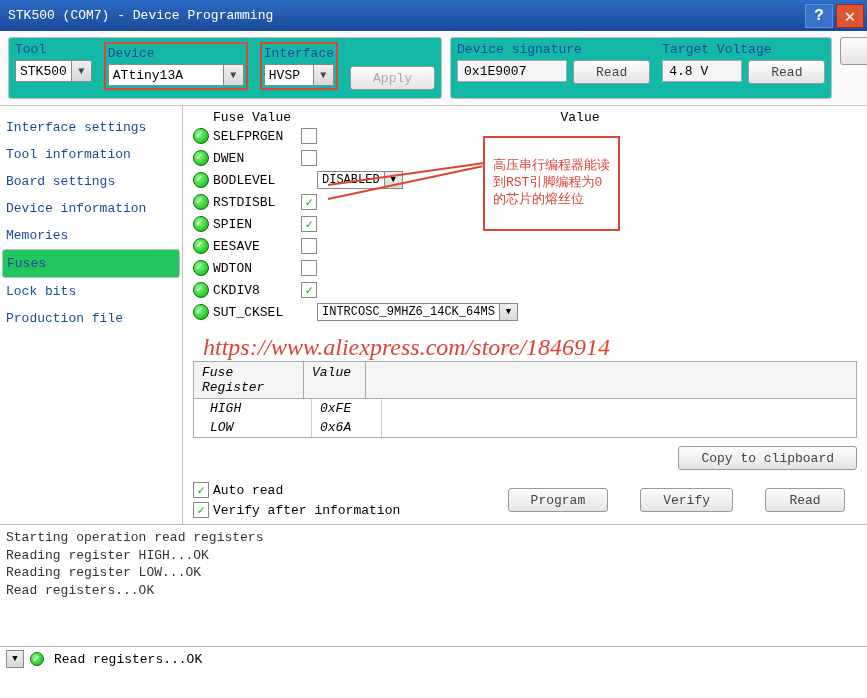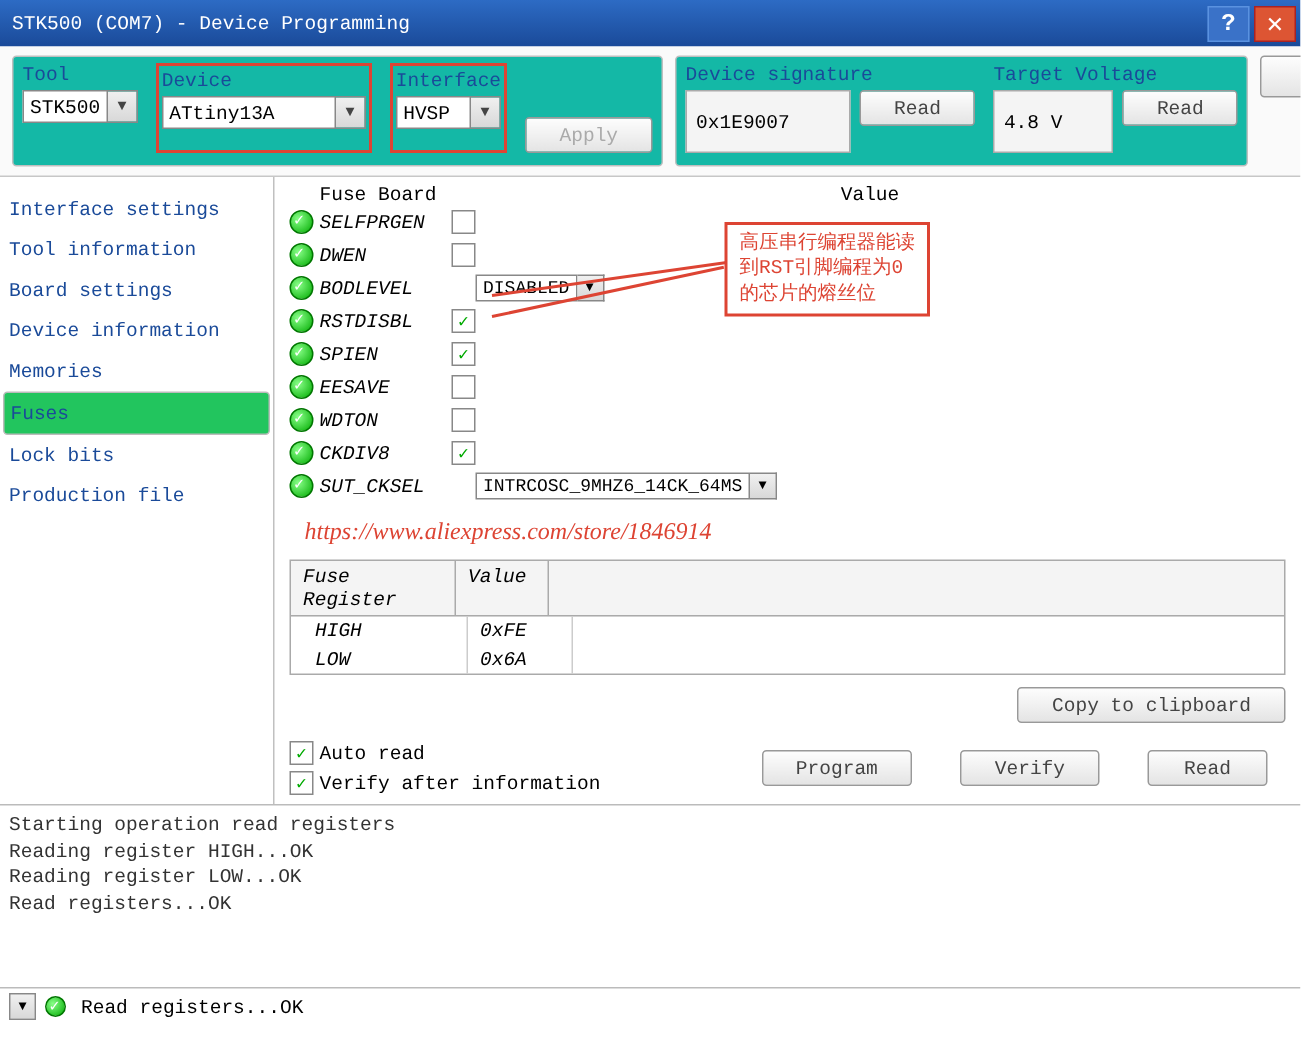--- a/index.html
+++ b/index.html
@@ -16,45 +16,45 @@
 .tg-col { display: flex; flex-direction: column; gap: 3px; }
 .tg-lbl { color: #1a4a99; font-size: 13px; }
 .select-box { display: flex; align-items: center; height: 22px; }
 .select-box .val { border: 1px solid #888; padding: 2px 4px; min-width: 50px; background:#fff; height:22px; display:flex; align-items:center; }
 .select-box .dd { width: 20px; height: 22px; border: 1px solid #888; border-left: none; background: linear-gradient(#f0f0f0,#d8d8d8); display:flex; align-items:center; justify-content:center; font-size:10px; color:#444; }
 .device-highlight { border: 2px solid #d43; padding: 2px; }
 .btn { border: 1px solid #999; background: linear-gradient(#fdfdfd,#e4e4e4); padding: 3px 22px; height: 24px; color:#444; border-radius:3px; display:flex; align-items:center; justify-content:center; cursor:pointer; }
 .btn.wide { min-width:80px; }
 .btn.gear { width:28px; height:28px; display:flex; align-items:center; justify-content:center; }
 .btn.disabled { color:#aaa; }
-.readout { border:1px solid #aaa; background:#f4f4f4; padding:20px 6px; min-width:80px; height:22px; display:flex; align-items:center; }
+.readout { border:1px solid #aaa; background:#f4f4f4; padding:8px 6px; min-width:80px; height:22px; display:flex; align-items:center; }
 
 .body-row { display:flex; position:relative; }
 .sidebar { width:182px; padding: 8px 2px; }
 .sidebar .item { padding: 6px 4px; color:#1a4a99; cursor:pointer; }
 .sidebar .item.active { background:#22c55e; border:1px solid #bbb; border-radius:3px; }
 
 .main { flex:1; border-left:1px solid #c0c0c0; position:relative; padding:4px 10px 6px; }
 .fuse-hdr { display:flex; }
 .fuse-hdr .nm { width:110px; padding-left:20px; }
 .fuse-hdr .vl { flex:1; text-align:center; }
 
 .fuse-row { display:flex; align-items:center; height:22px; }
 .green-dot { width:16px; height:16px; border-radius:8px; background: radial-gradient(circle at 35% 35%, #8f8, #0a0); border:1px solid #070; margin-right:4px; position:relative; }
 .green-dot::after { content:"✓"; position:absolute; color:#fff; font-size:11px; left:2px; top:-1px; }
-.fuse-name { width:88px;font-style:italic; }
+.fuse-name { width:88px; }
 .chk { width:16px; height:16px; border:1px solid #888; background:#fff; display:inline-flex; align-items:center; justify-content:center; font-size:12px; color:#2a7; }
 .chk.green { color:#0a0; font-weight:bold; }
 .fsel { display:flex; }
 .fsel .val { border:1px solid #888; padding:1px 4px; background:#fff; font-size:12px;margin-left:16px; }
 .fsel .dd { width:18px; border:1px solid #888; border-left:none; background:linear-gradient(#f0f0f0,#d8d8d8); display:flex; align-items:center; justify-content:center; font-size:9px; }
 
-.annotation { position:absolute; left:300px; top:30px; border:2px solid #d43; padding:4px 8px; color:#d43; font-size:15px; line-height:1.3; background:transparent; }
+.annotation { position:absolute; left:300px; top:30px; border:2px solid #d43; padding:20px 8px; color:#d43; font-size:15px; line-height:1.3; background:transparent; }
 .ann-line { position:absolute; border-top:2px solid #d43; }
-.watermark { position:absolute; left:20px; top:228px; color:#d43; font-size:16px; font-style:italic; font-family: "Times New Roman", serif; pointer-events:none; }
+.watermark { position:absolute; left:20px; top:228px; color:#d43; font-size:24px; font-style:italic; font-family: "Times New Roman", serif; pointer-events:none; }
 
 .reg-panel { border:1px solid #aaa; margin-top:38px;font-style:italic; }
 .reg-hdr { display:flex; border-bottom:1px solid #aaa; background:#f4f4f4; }
 .reg-hdr div { padding:3px 8px; border-right:1px solid #aaa; }
 .reg-row { display:flex; }
 .reg-row div { padding:2px 8px; }
 .reg-row .k{ width:118px; border-right:1px solid #ccc; padding-left:16px; }
 .reg-row .v{ width:70px; border-right:1px solid #ccc;}
 
 .bottom-btns { display:flex; justify-content:flex-end; gap:12px; margin-top:8px; }
@@ -136,21 +136,21 @@
     <div class="item">Board settings</div>
     <div class="item">Device information</div>
     <div class="item">Memories</div>
     <div class="item active">Fuses</div>
     <div class="item">Lock bits</div>
     <div class="item">Production file</div>
   </div>
 
   <div class="main">
     <div class="fuse-hdr">
-      <span class="nm">Fuse Board</span>
+      <span class="nm">Fuse Value</span>
       <span class="vl">Value</span>
     </div>
     <div id="fuse-list">
         <div class="fuse-row">
           <span class="green-dot"></span>
           <span class="fuse-name">SELFPRGEN</span>
           <span class="chk"></span>
         </div>
         <div class="fuse-row">
           <span class="green-dot"></span>

